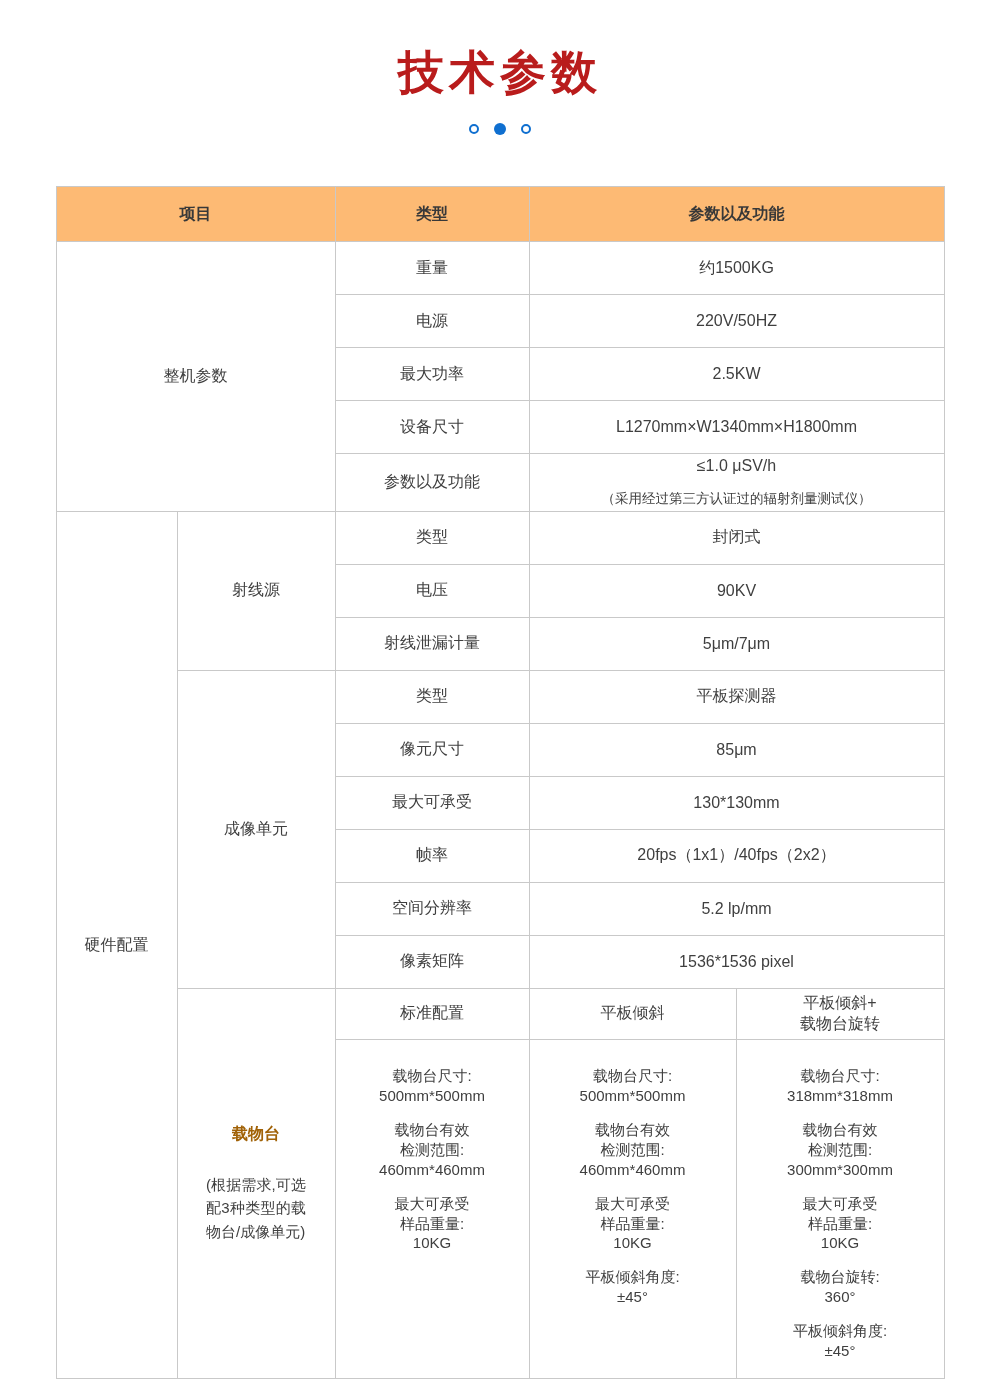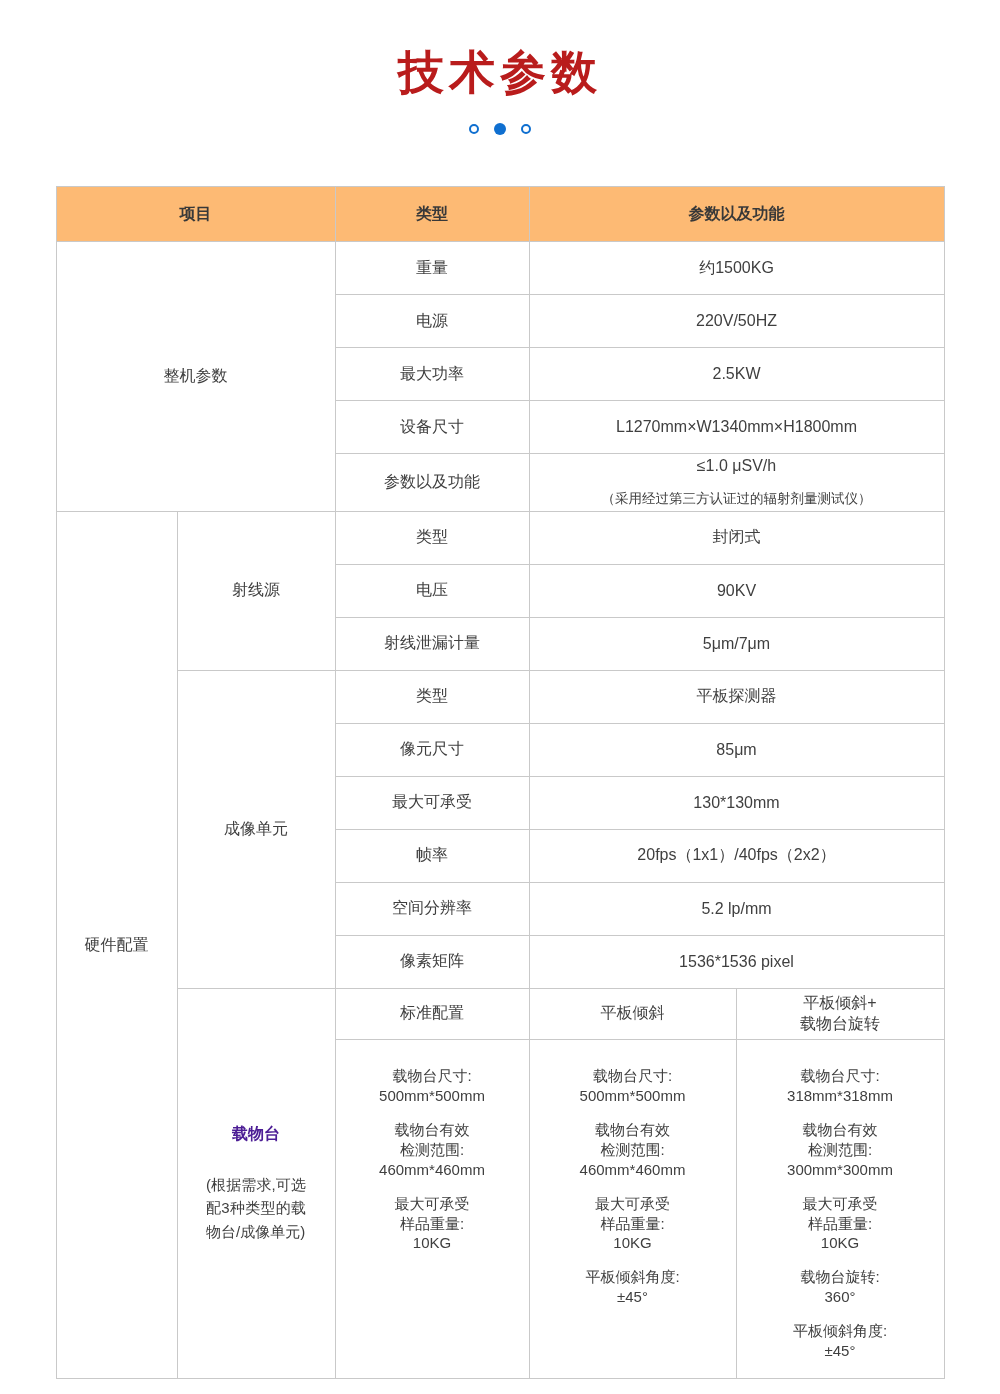--- a/index.html
+++ b/index.html
@@ -47,21 +47,21 @@
   }
   .cat { font-weight:700; color:#383838; }
   .small-note { font-size:13.5px; line-height:1.25; margin-top:16px; }
   .pre { white-space:pre-line; }
   td.specs {
     vertical-align:top; padding-top:26px;
     font-size:15px; line-height:1.33;
   }
   .spec-group { margin-bottom:14px; white-space:pre-line; }
   .stage-cell { vertical-align:middle; }
-  .stage-name { font-weight:700; font-size:16px; color:#4c1d95; }
+  .stage-name { font-weight:700; font-size:16px; color:#a16207; }
   .stage-note {
     width:100px; margin:28px auto 0;
     text-align:justify; text-align-last:left;
     font-size:15px; line-height:1.55;
     font-weight:400; color:#3f3f3f;
   }
   .variant-name { line-height:1.3; }
 </style>
 </head>
 <body>

